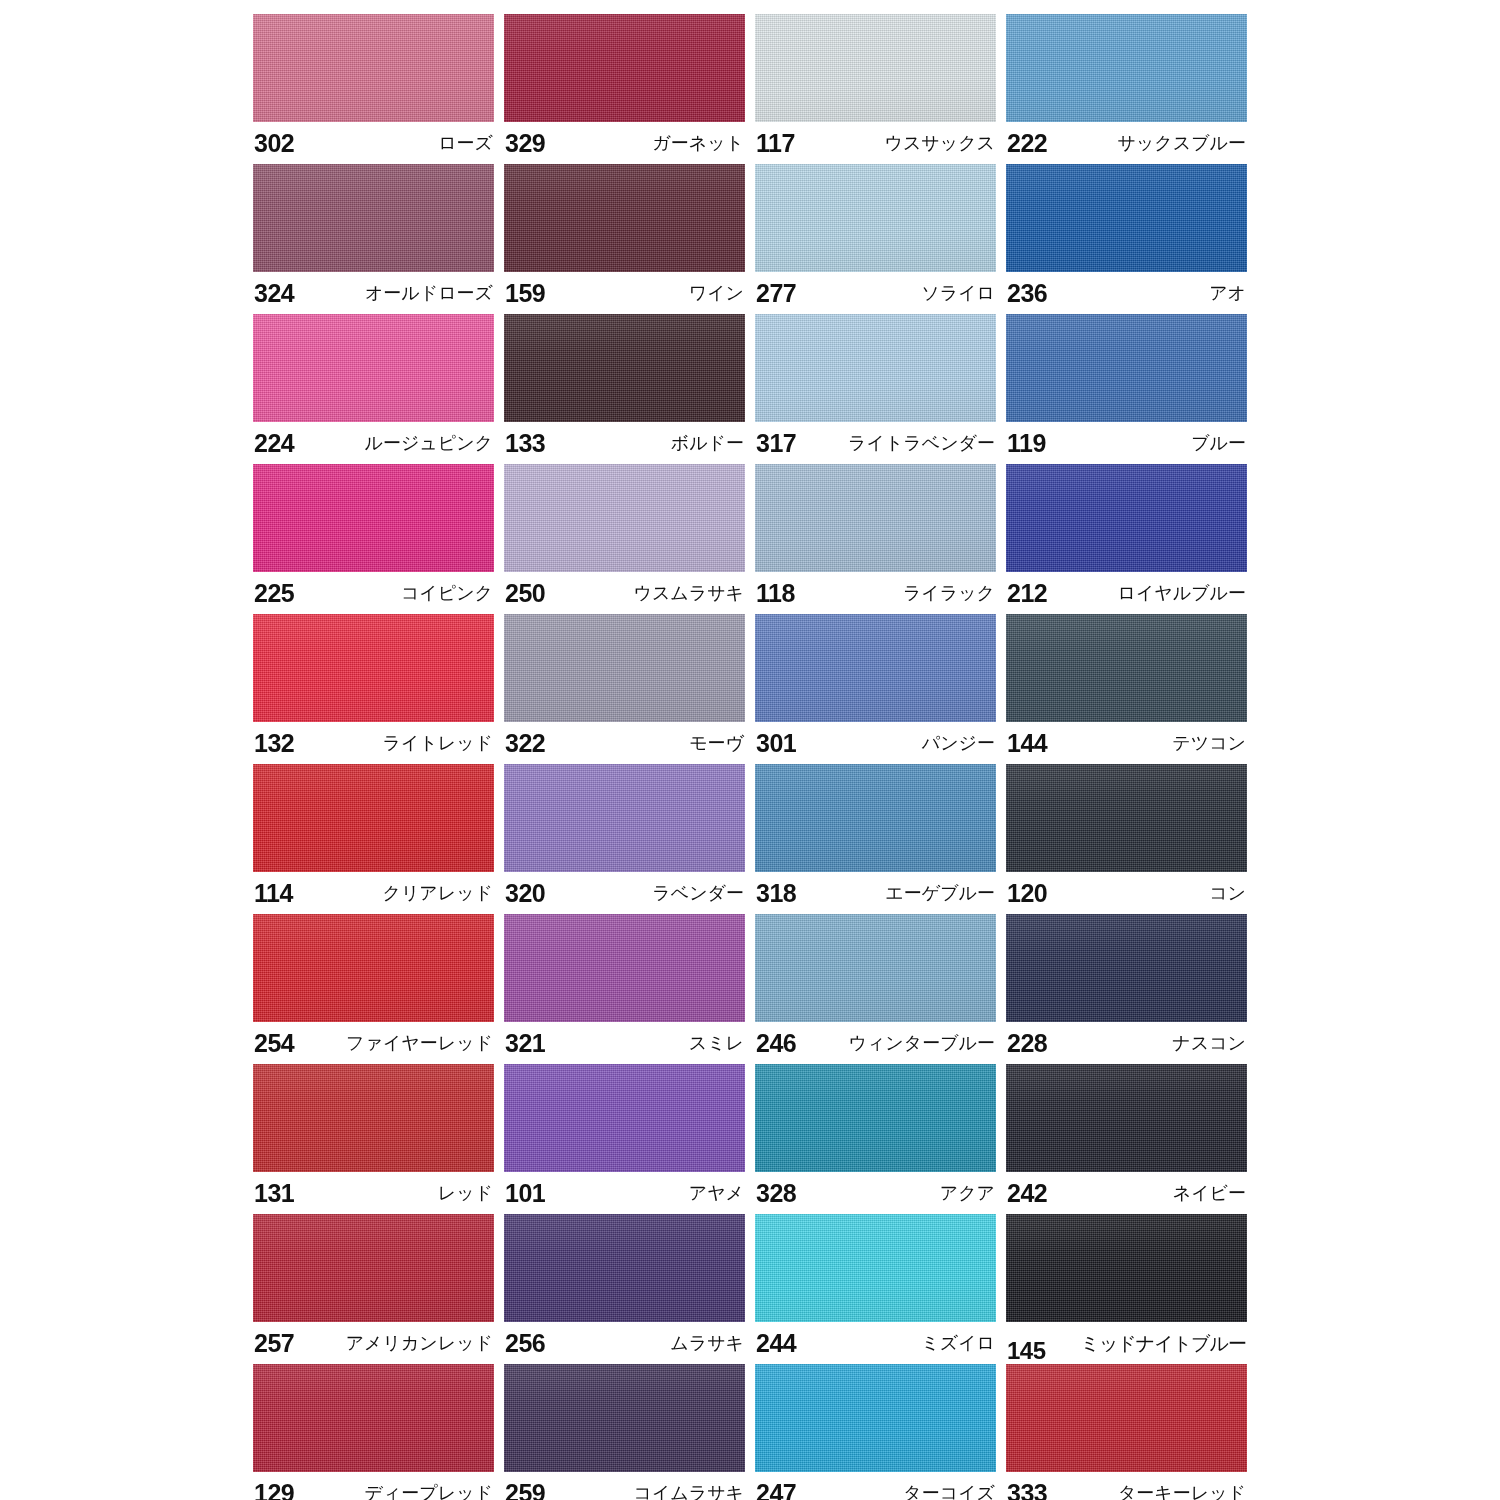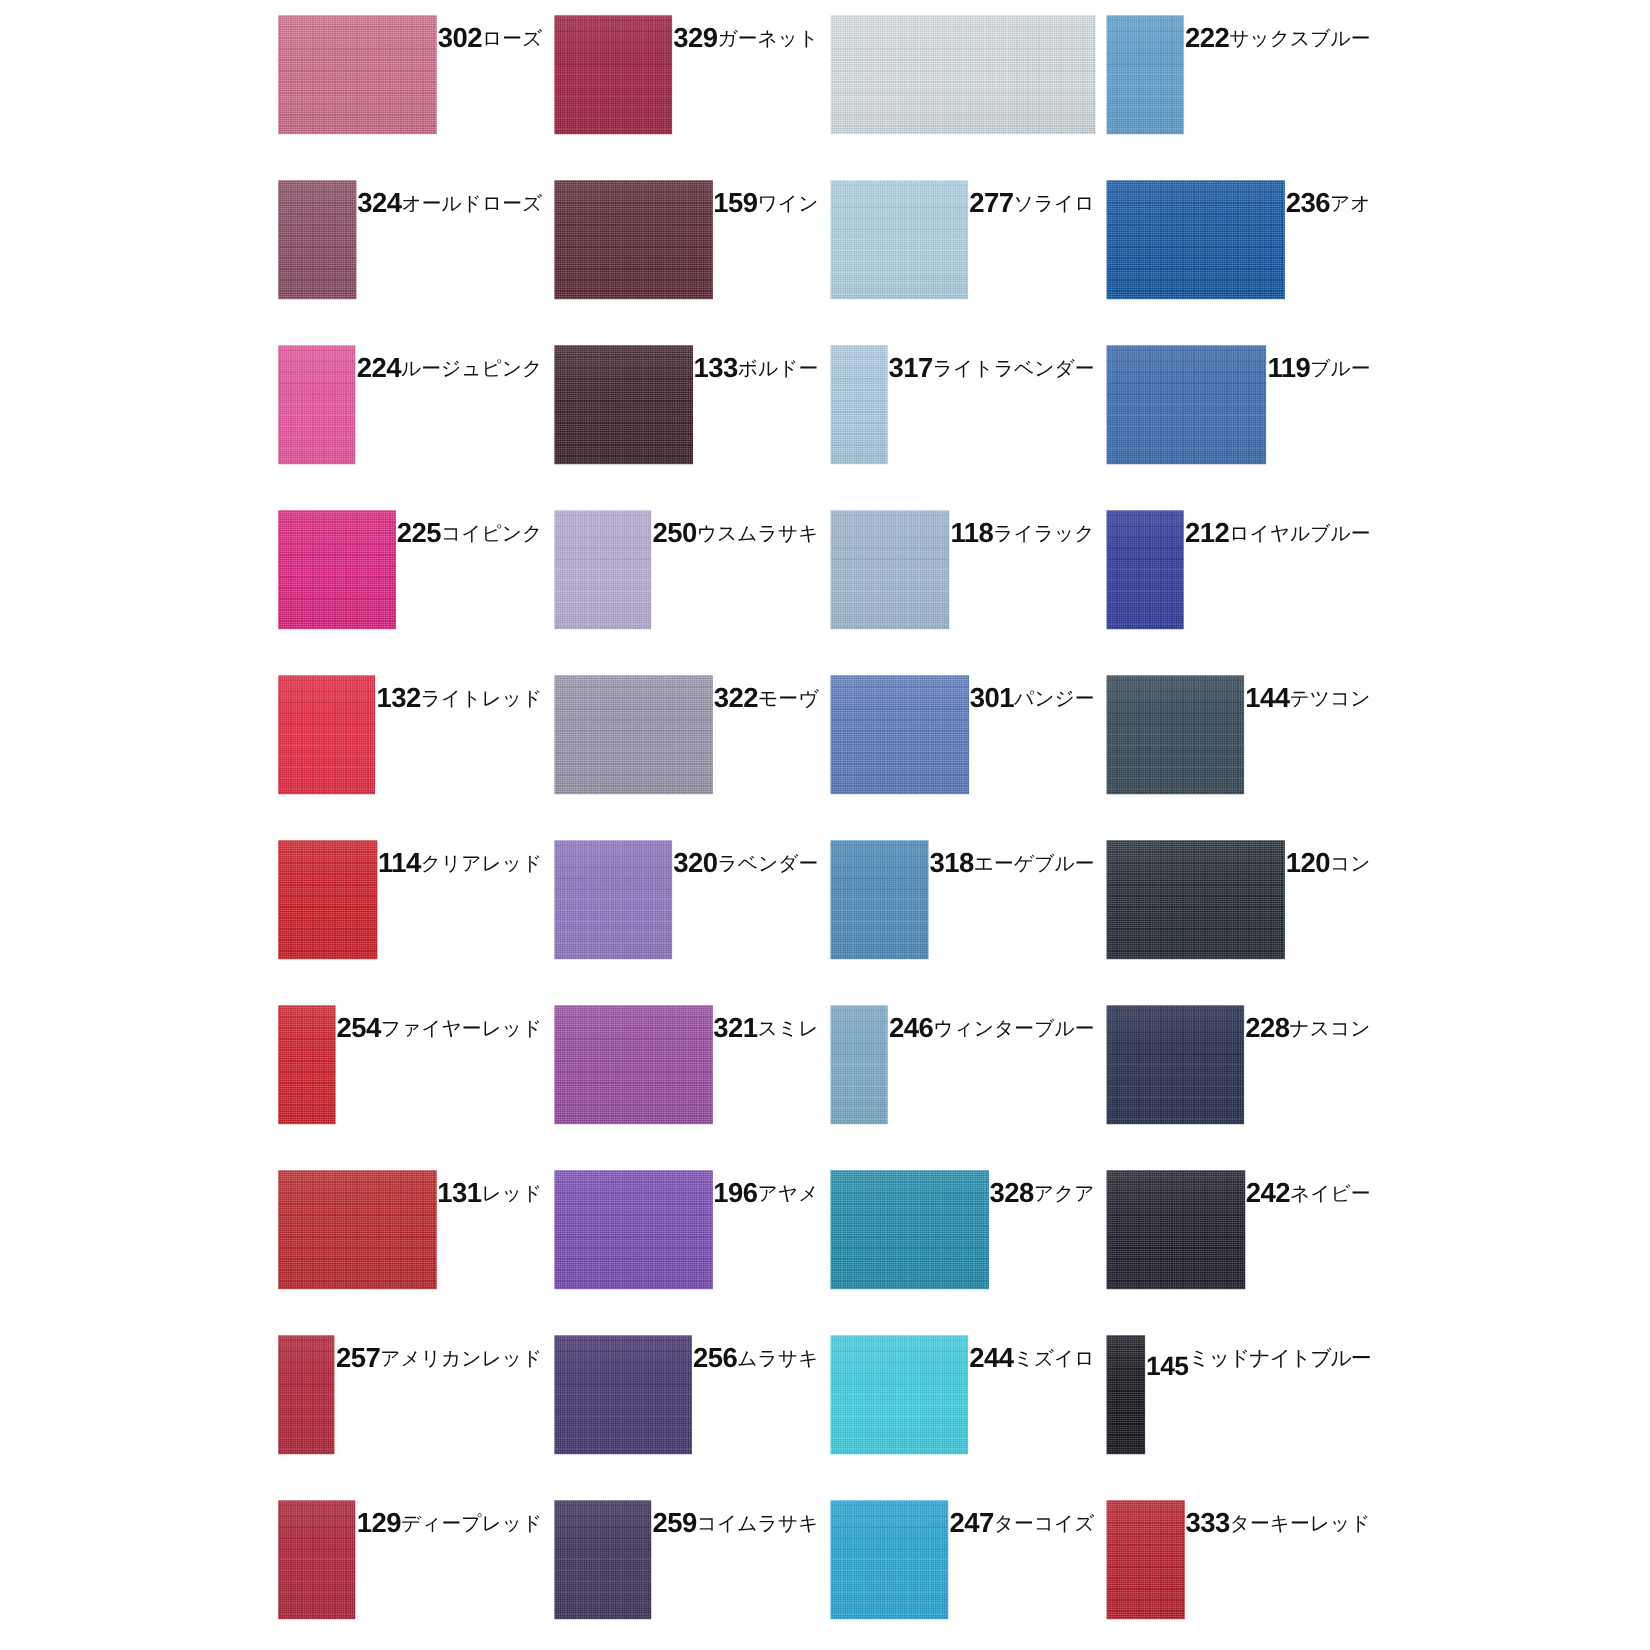--- a/index.html
+++ b/index.html
@@ -24,21 +24,21 @@
     display: grid;
     grid-template-columns: repeat(4, 1fr);
     column-gap: 10px;
     row-gap: 0px;
   }
   .cell {
     width: 100%;
     height: 150px;
     box-sizing: border-box;
     display: flex;
-    flex-direction: row;
+    flex-direction: column;
     justify-content: flex-start;
   }
   .swatch {
     position: relative;
     width: 100%;
     height: 108px;
     overflow: hidden;
     background-color: #cccccc;
   }
   
@@ -118,20 +118,24 @@
         <div class="caption">
           <span class="code">329</span>
           <span class="cname">ガーネット</span>
         </div>
       </div>
       <div class="cell">
         <div class="swatch" style="background-color: rgb(221, 229, 232);">
           <div class="weave"></div>
           <div class="sheen"></div>
         </div>
+        <div class="caption">
+          <span class="code">117</span>
+          <span class="cname">ウスサックス</span>
+        </div>
       </div>
       <div class="cell">
         <div class="swatch" style="background-color: rgb(94, 163, 212);">
           <div class="weave"></div>
           <div class="sheen"></div>
         </div>
         <div class="caption">
           <span class="code">222</span>
           <span class="cname">サックスブルー</span>
         </div>
@@ -385,21 +389,21 @@
           <span class="code">131</span>
           <span class="cname">レッド</span>
         </div>
       </div>
       <div class="cell">
         <div class="swatch" style="background-color: rgb(123, 76, 184);">
           <div class="weave"></div>
           <div class="sheen"></div>
         </div>
         <div class="caption">
-          <span class="code">196</span>
+          <span class="code">101</span>
           <span class="cname">アヤメ</span>
         </div>
       </div>
       <div class="cell">
         <div class="swatch" style="background-color: rgb(30, 143, 176);">
           <div class="weave"></div>
           <div class="sheen"></div>
         </div>
         <div class="caption">
           <span class="code">328</span>

